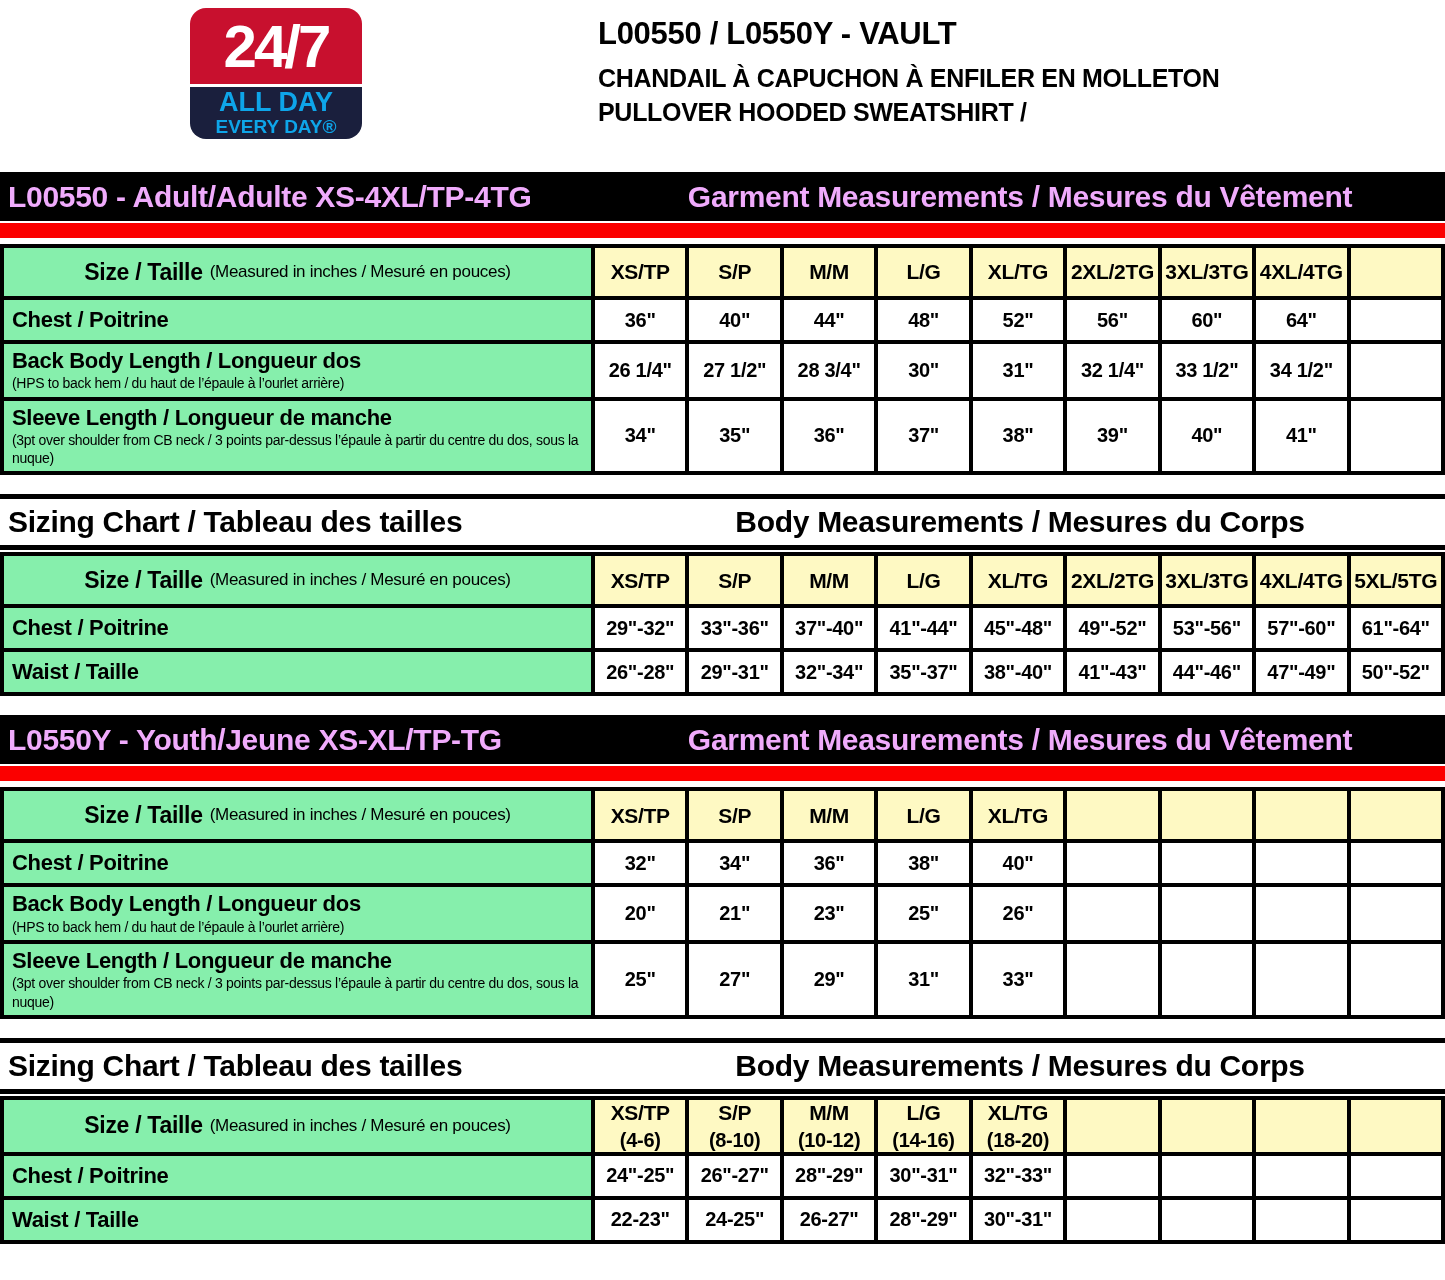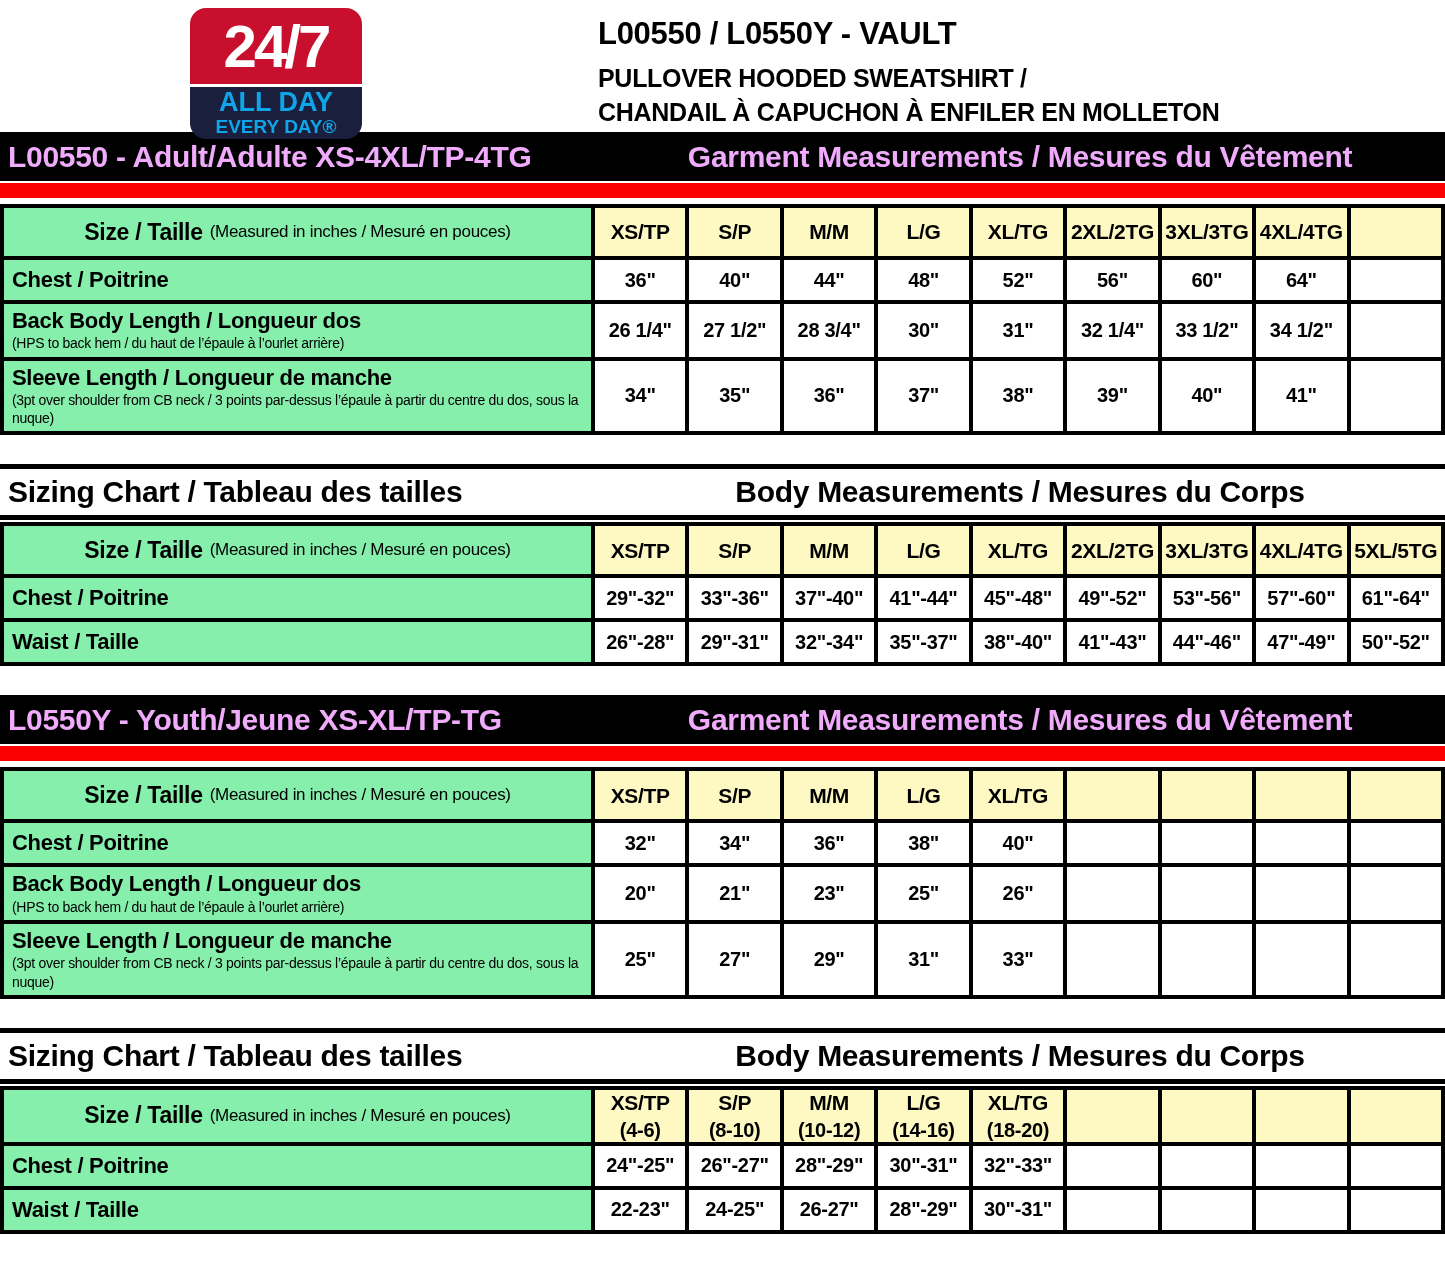--- a/index.html
+++ b/index.html
@@ -5,42 +5,42 @@
   * { box-sizing: border-box; }
   html,body { margin:0; padding:0; }
   body {
     width:1445px; height:1280px; overflow:hidden;
     background:#ffffff; color:#000;
     font-family:"Liberation Sans", sans-serif;
     letter-spacing:-0.3px;
   }
 
   
-  .doc-header { position:relative; height:132px; }
+  .doc-header { position:relative; height:172px; }
   .logo { position:absolute; left:190px; top:8px; width:172px; }
   .logo-top {
     background:#C8102E; border-radius:16px 16px 0 0; height:76px;
     display:flex; align-items:center; justify-content:center;
     color:#fff; font-weight:bold; font-size:60px; letter-spacing:-3px;
   }
   .logo-bottom {
     background:#1A1F3D; border-radius:0 0 16px 16px; height:52px; margin-top:3px;
     display:flex; flex-direction:column; align-items:center; justify-content:center;
     color:#0ea5e9; font-weight:bold;
   }
   .logo-allday  { font-size:27px; line-height:1; letter-spacing:0; }
   .logo-everyday{ font-size:19px; line-height:1.15; letter-spacing:0; }
 
   .titles { position:absolute; left:598px; top:16px; }
   .title-main { font-size:31px; font-weight:bold; margin-bottom:10px; }
   .title-sub  { font-size:25px; font-weight:bold; line-height:1.35; }
 
   
   .table-section { margin-top:0; }
-  .table-section + .table-section { margin-top:29px; }
+  .table-section + .table-section { margin-top:19px; }
 
   .band { display:flex; align-items:center; }
   .band.dark  { background:#000; color:#f0abfc; height:49px; }
   .band.light { background:#fff; color:#000; height:56px;
                 border-top:5px solid #000; border-bottom:5px solid #000; }
   .band-left  { width:595px; padding-left:8px; font-size:30px; font-weight:bold; white-space:nowrap; }
   .band-right { flex:1; text-align:center; font-size:30px; font-weight:bold; white-space:nowrap; }
 
   .red-stripe { height:15px; background:#FB0000; margin-top:2px; }
 
@@ -84,22 +84,22 @@
       <div class="logo-top">
         <span>24/7</span>
       </div>
       <div class="logo-bottom">
         <div class="logo-allday">ALL DAY</div>
         <div class="logo-everyday">EVERY DAY®</div>
       </div>
     </div>
     <div class="titles">
       <div class="title-main">L00550 / L0550Y - VAULT</div>
+      <div class="title-sub">CHANDAIL À CAPUCHON À ENFILER EN MOLLETON</div>
       <div class="title-sub">PULLOVER HOODED SWEATSHIRT /</div>
-      <div class="title-sub">CHANDAIL À CAPUCHON À ENFILER EN MOLLETON</div>
     </div>
   </header>
 
   <section class="table-section dark-sec">
     <div class="band dark">
       <span class="band-left">L00550 - Adult/Adulte XS-4XL/TP-4TG</span>
       <span class="band-right">Garment Measurements / Mesures du Vêtement</span>
     </div>
     <div class="red-stripe"></div>
     <div class="grid">

